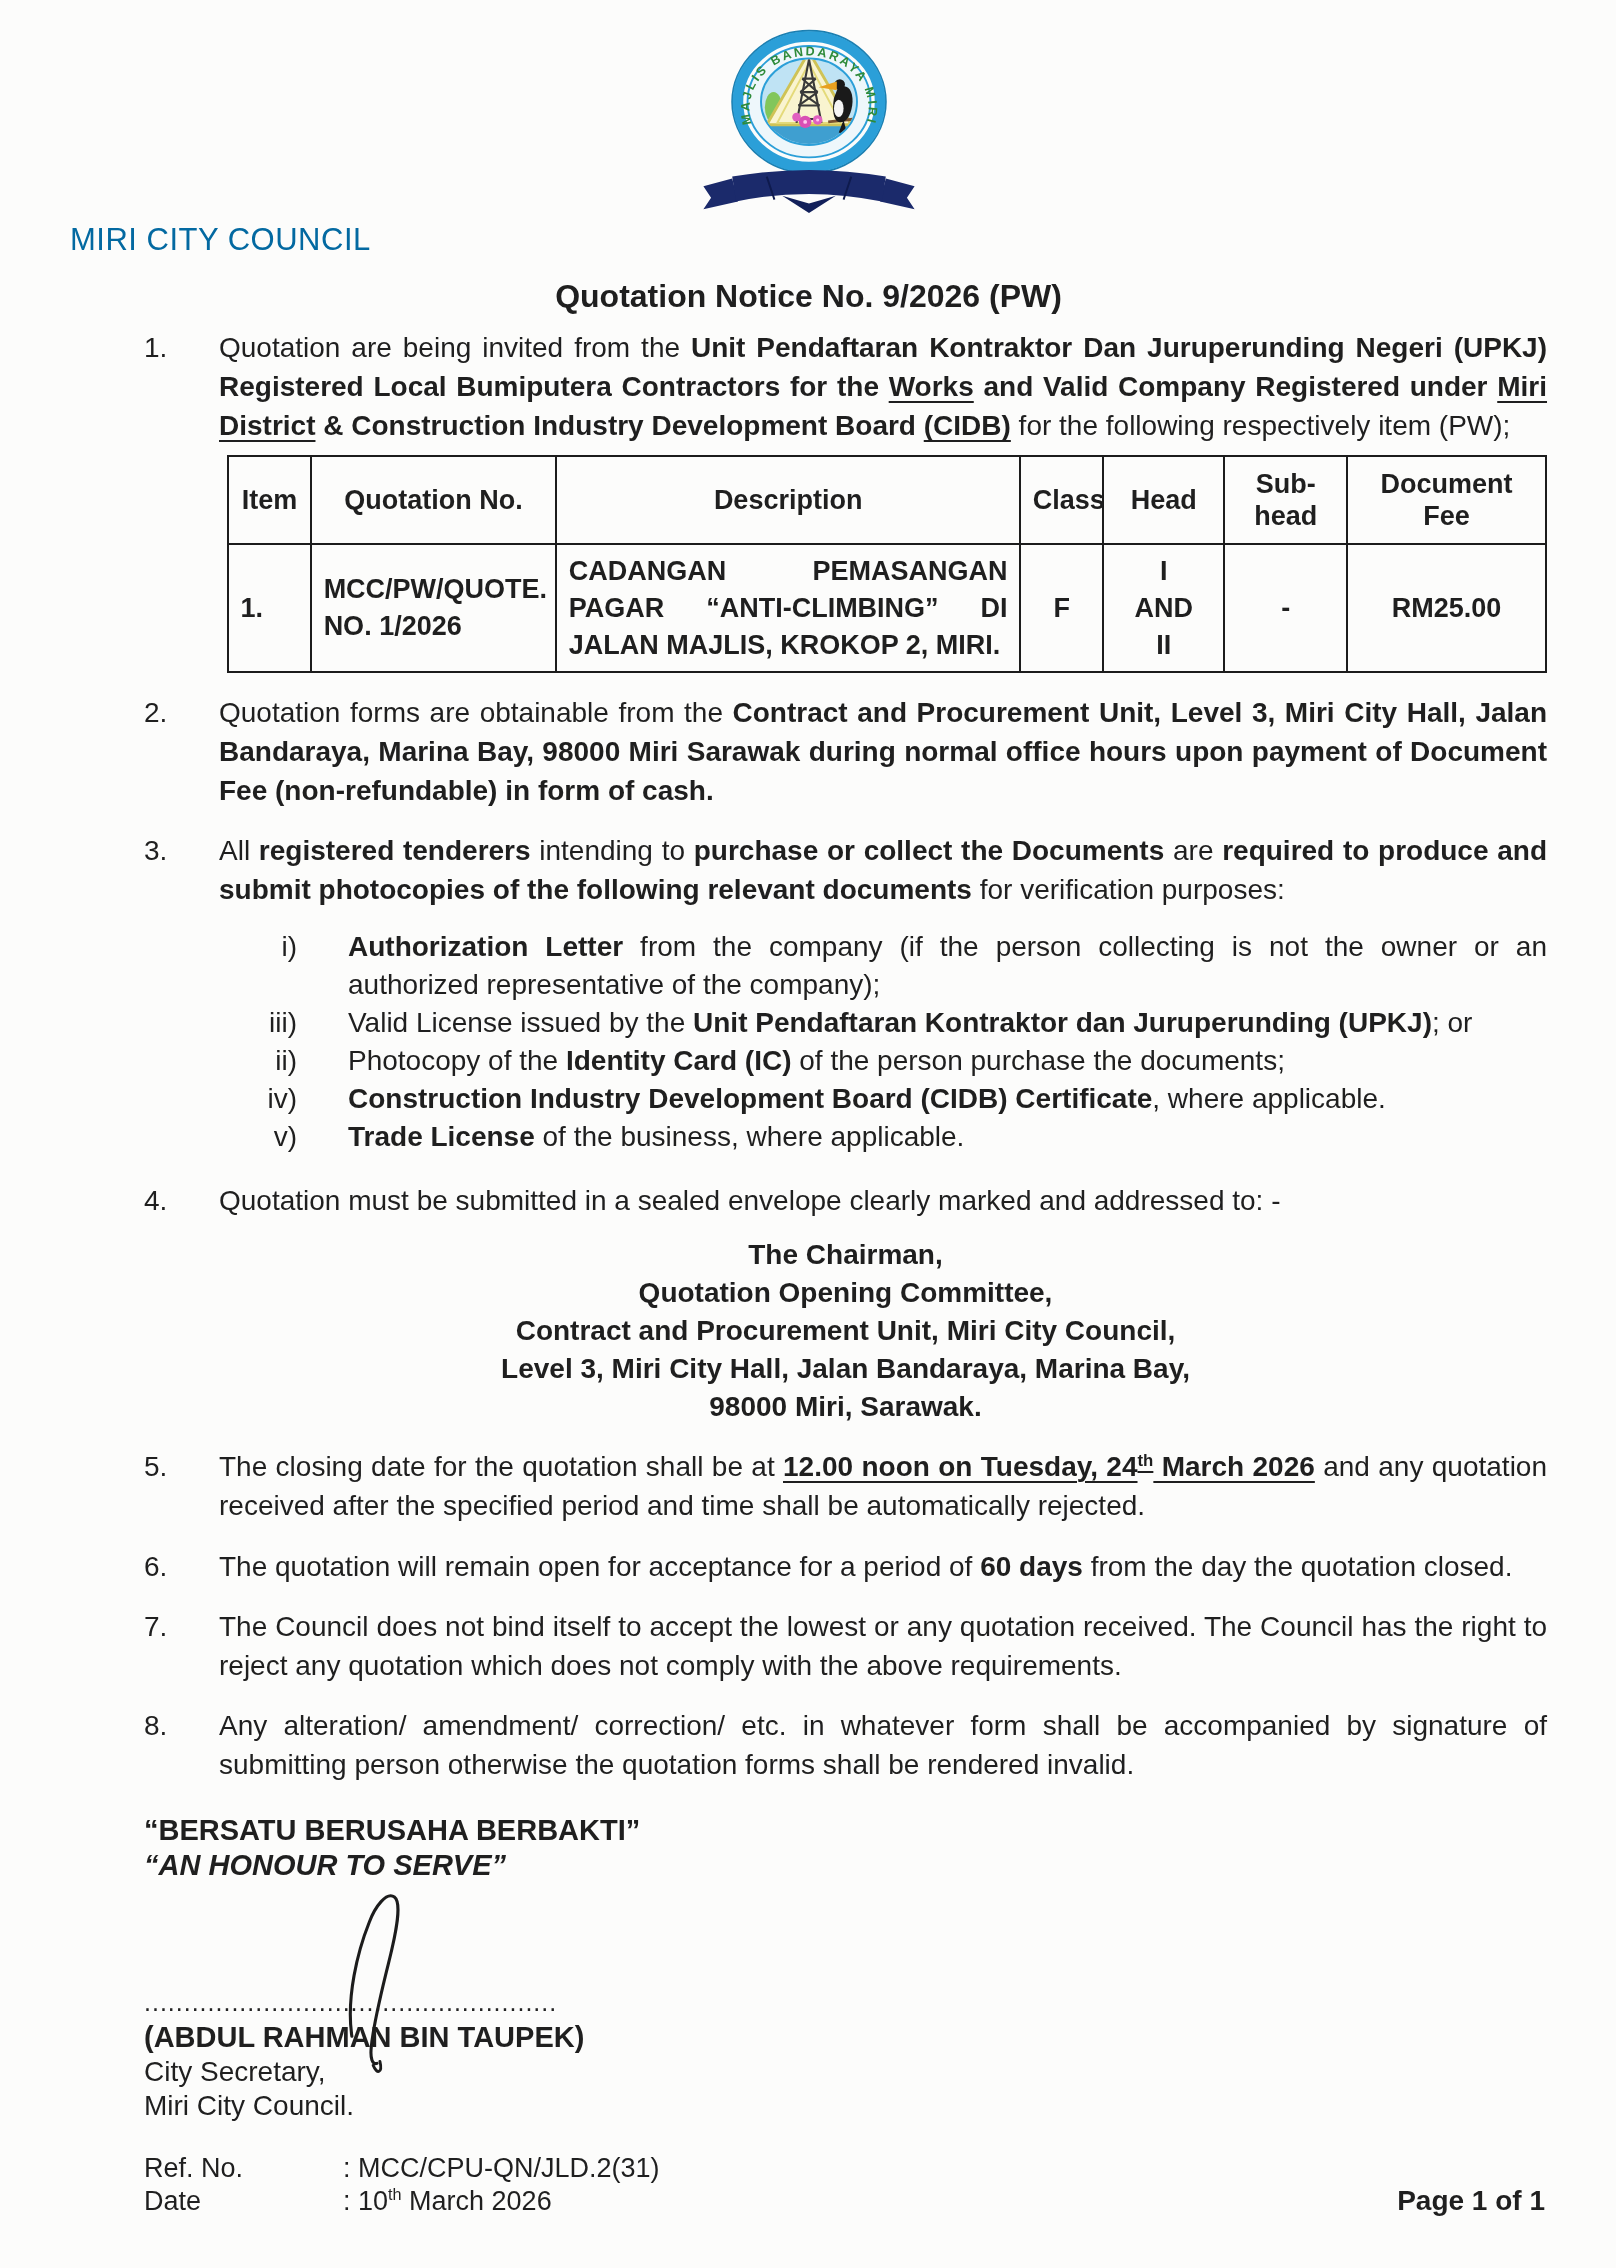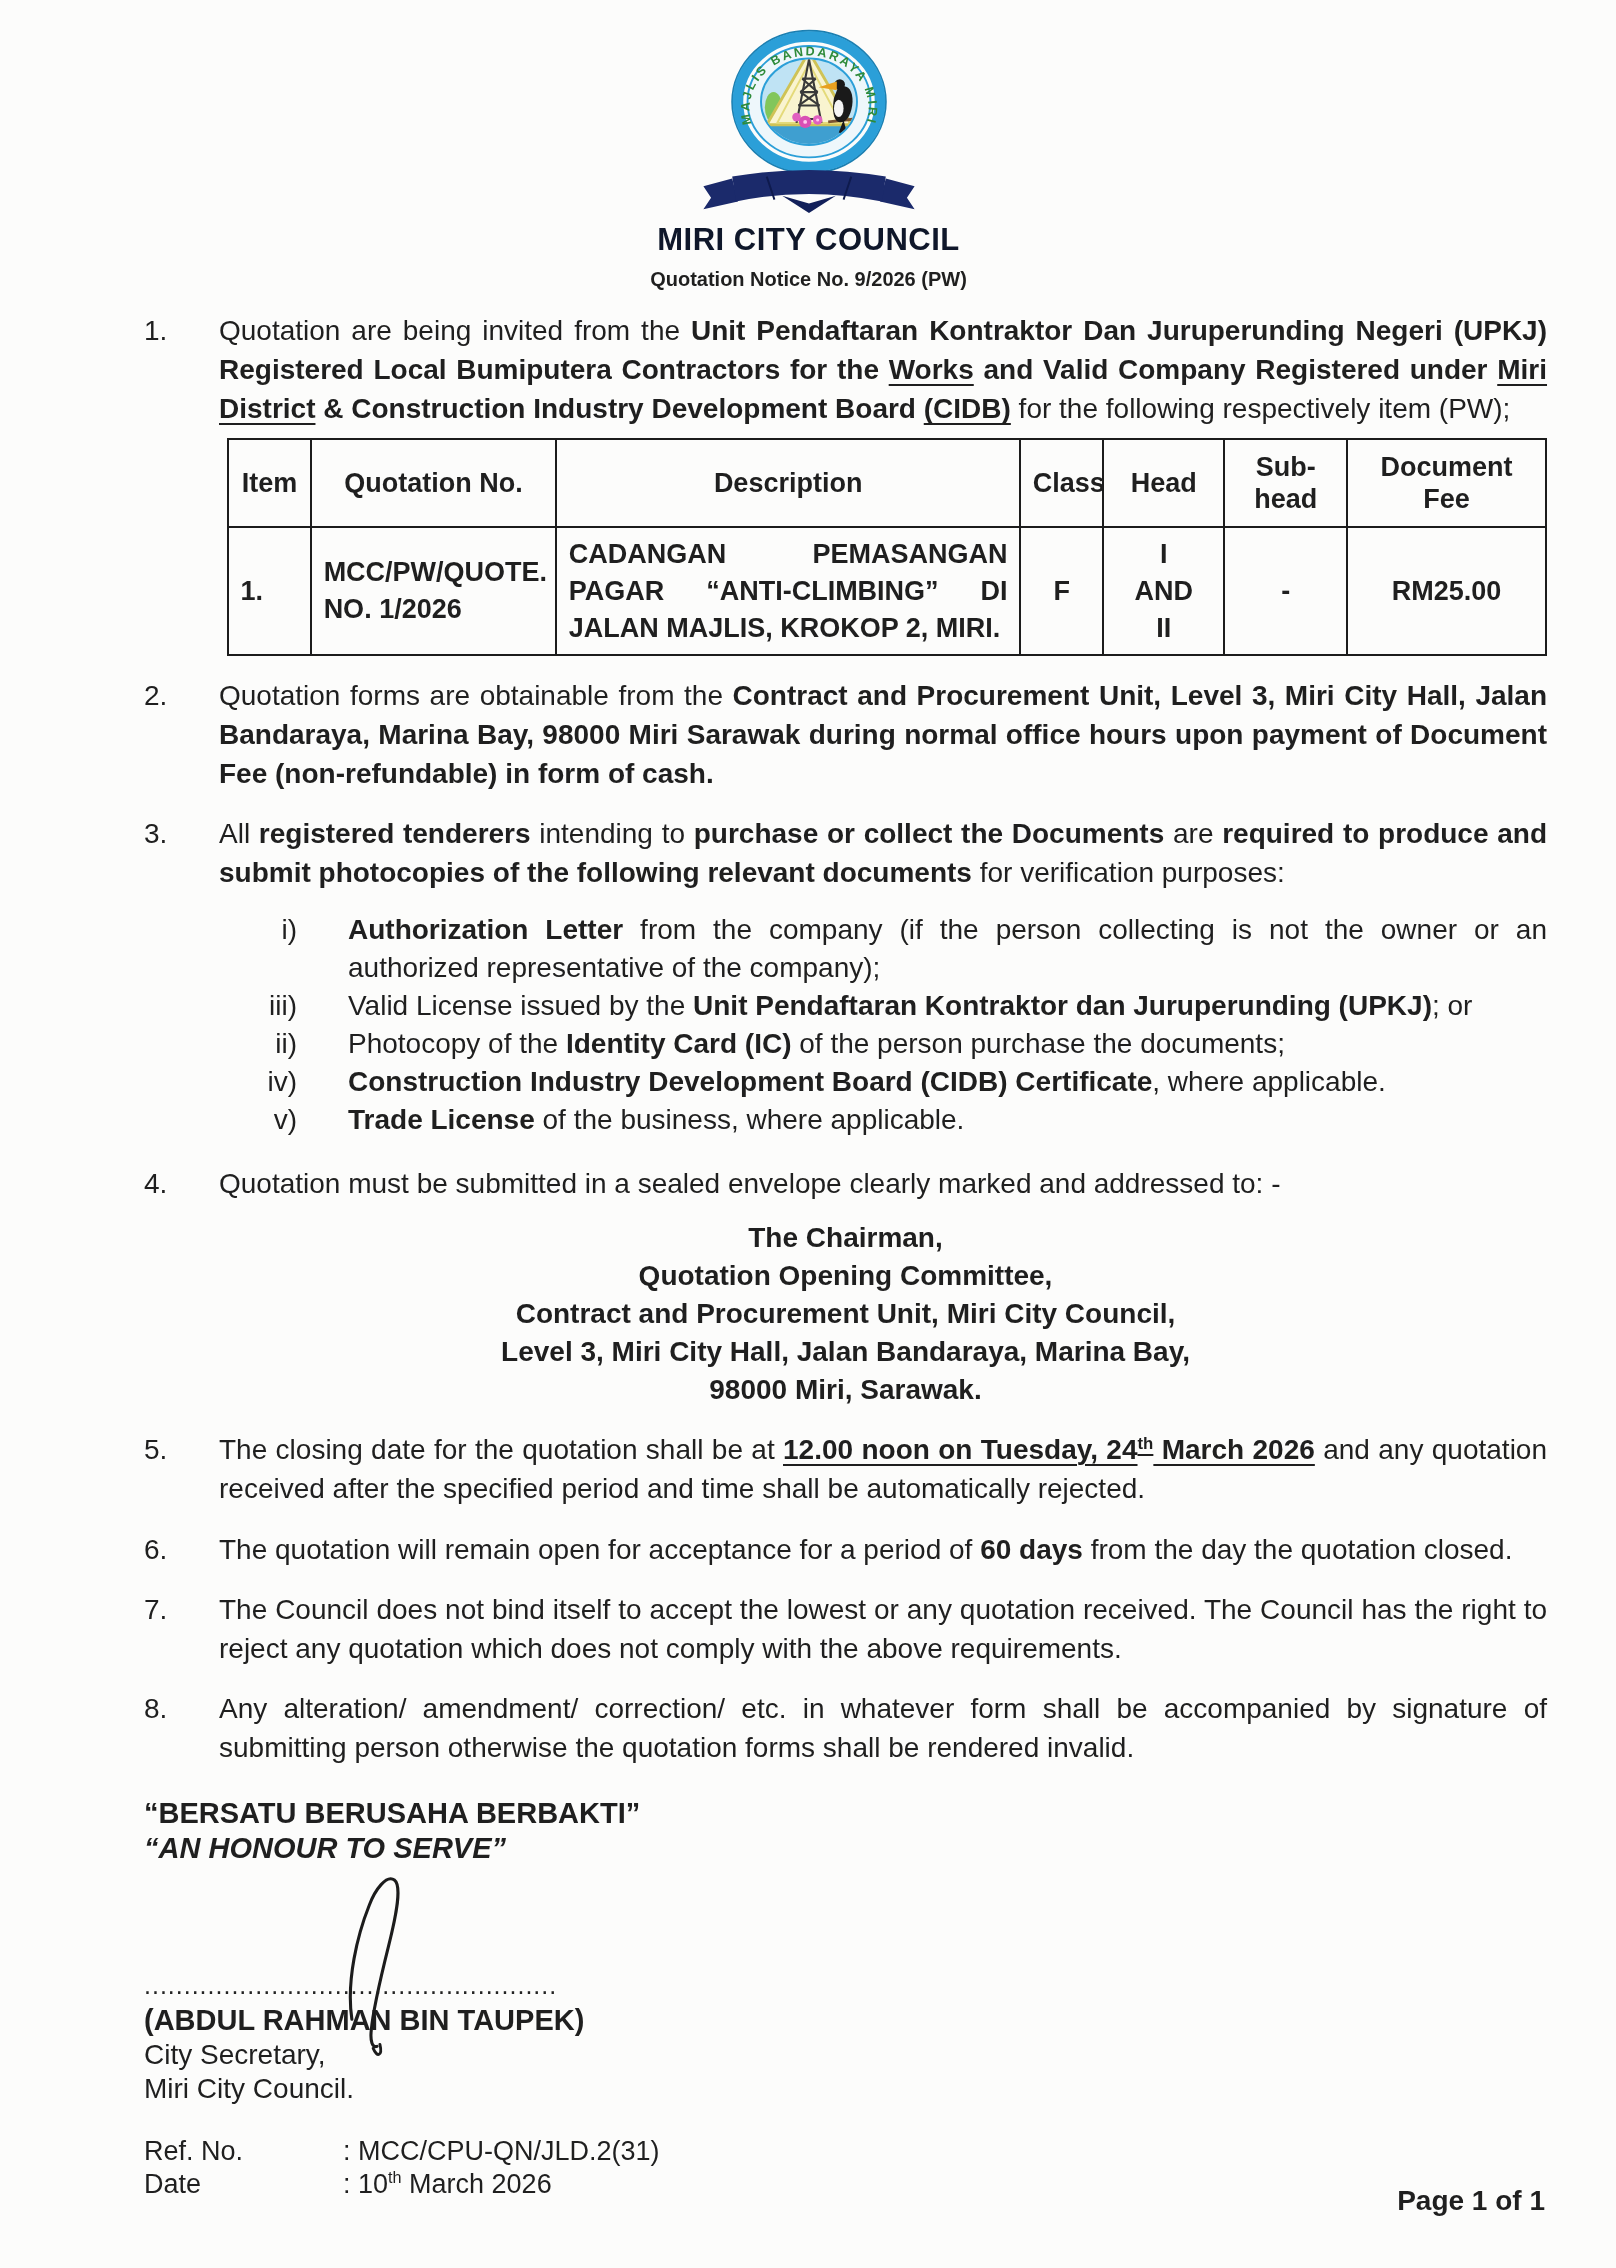--- a/index.html
+++ b/index.html
@@ -11,26 +11,26 @@
     background:#fcfcfb;
     font-family:"Liberation Sans",sans-serif;
     color:#1f1f1f;
     box-sizing:border-box;
     padding:23px 70px 0 144px;
     overflow:hidden;
   }
   
   .crest-wrap{text-align:center;margin:0 0 1.9px -74px;}
   .org-name{
-    text-align:center;font-size:31px;line-height:37px;font-weight:700;
-    letter-spacing:0.5px;margin:1.9px 0 0 -74px;color:#0f172a;
+    font-size:31px;line-height:37px;font-weight:400;
+    letter-spacing:0.5px;margin:1.9px 0 0 -74px;color:#0369a1;
   }
   .notice-title{
-    text-align:center;font-size:20px;line-height:41px;font-weight:bold;
-    margin:1px 0 0 -74px;
+    text-align:center;font-size:32px;line-height:41px;font-weight:bold;
+    margin:18px 0 0 -74px;
   }
   
   .para{display:flex;margin-top:21.3px;}
   .para .pnum{flex:none;width:75px;font-size:28px;line-height:39px;}
   .para .pbody{flex:1;font-size:28px;line-height:39px;text-align:justify;}
   .p1{margin-top:11.6px;}
   
   .tbl-wrap{margin:9.7px 0 0 75px;padding-left:8px;}
   table.quote{border-collapse:collapse;width:100%;table-layout:fixed;}
   table.quote th,table.quote td{

